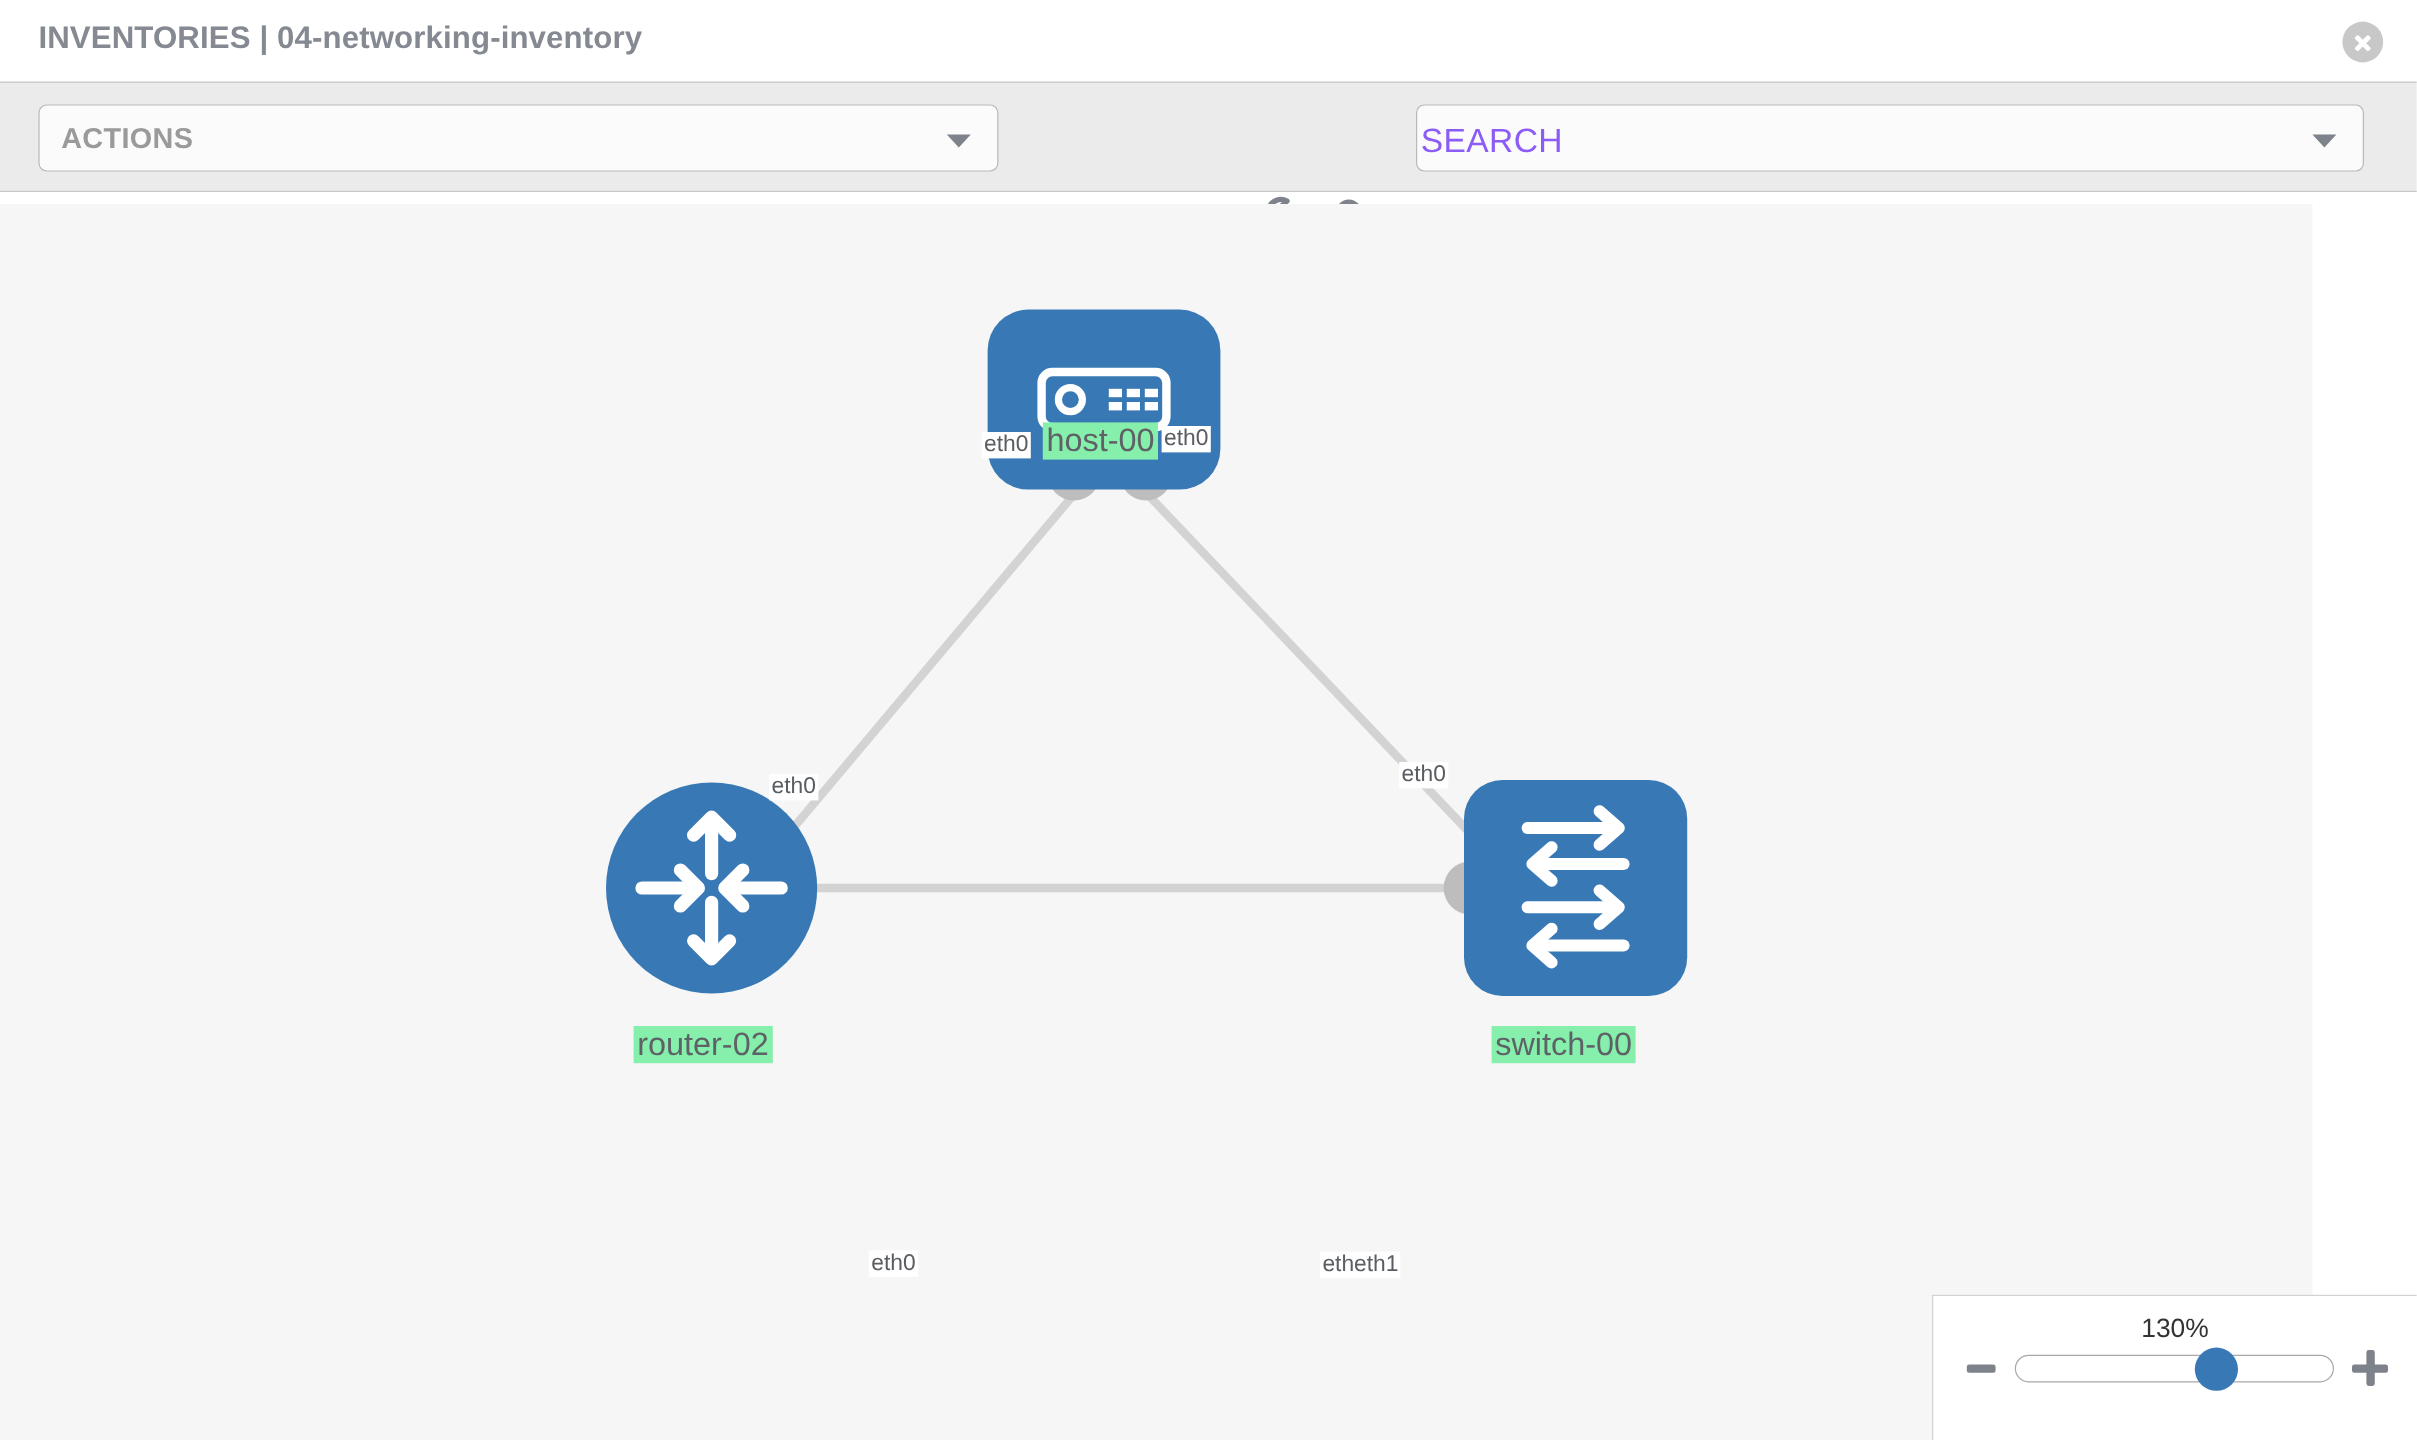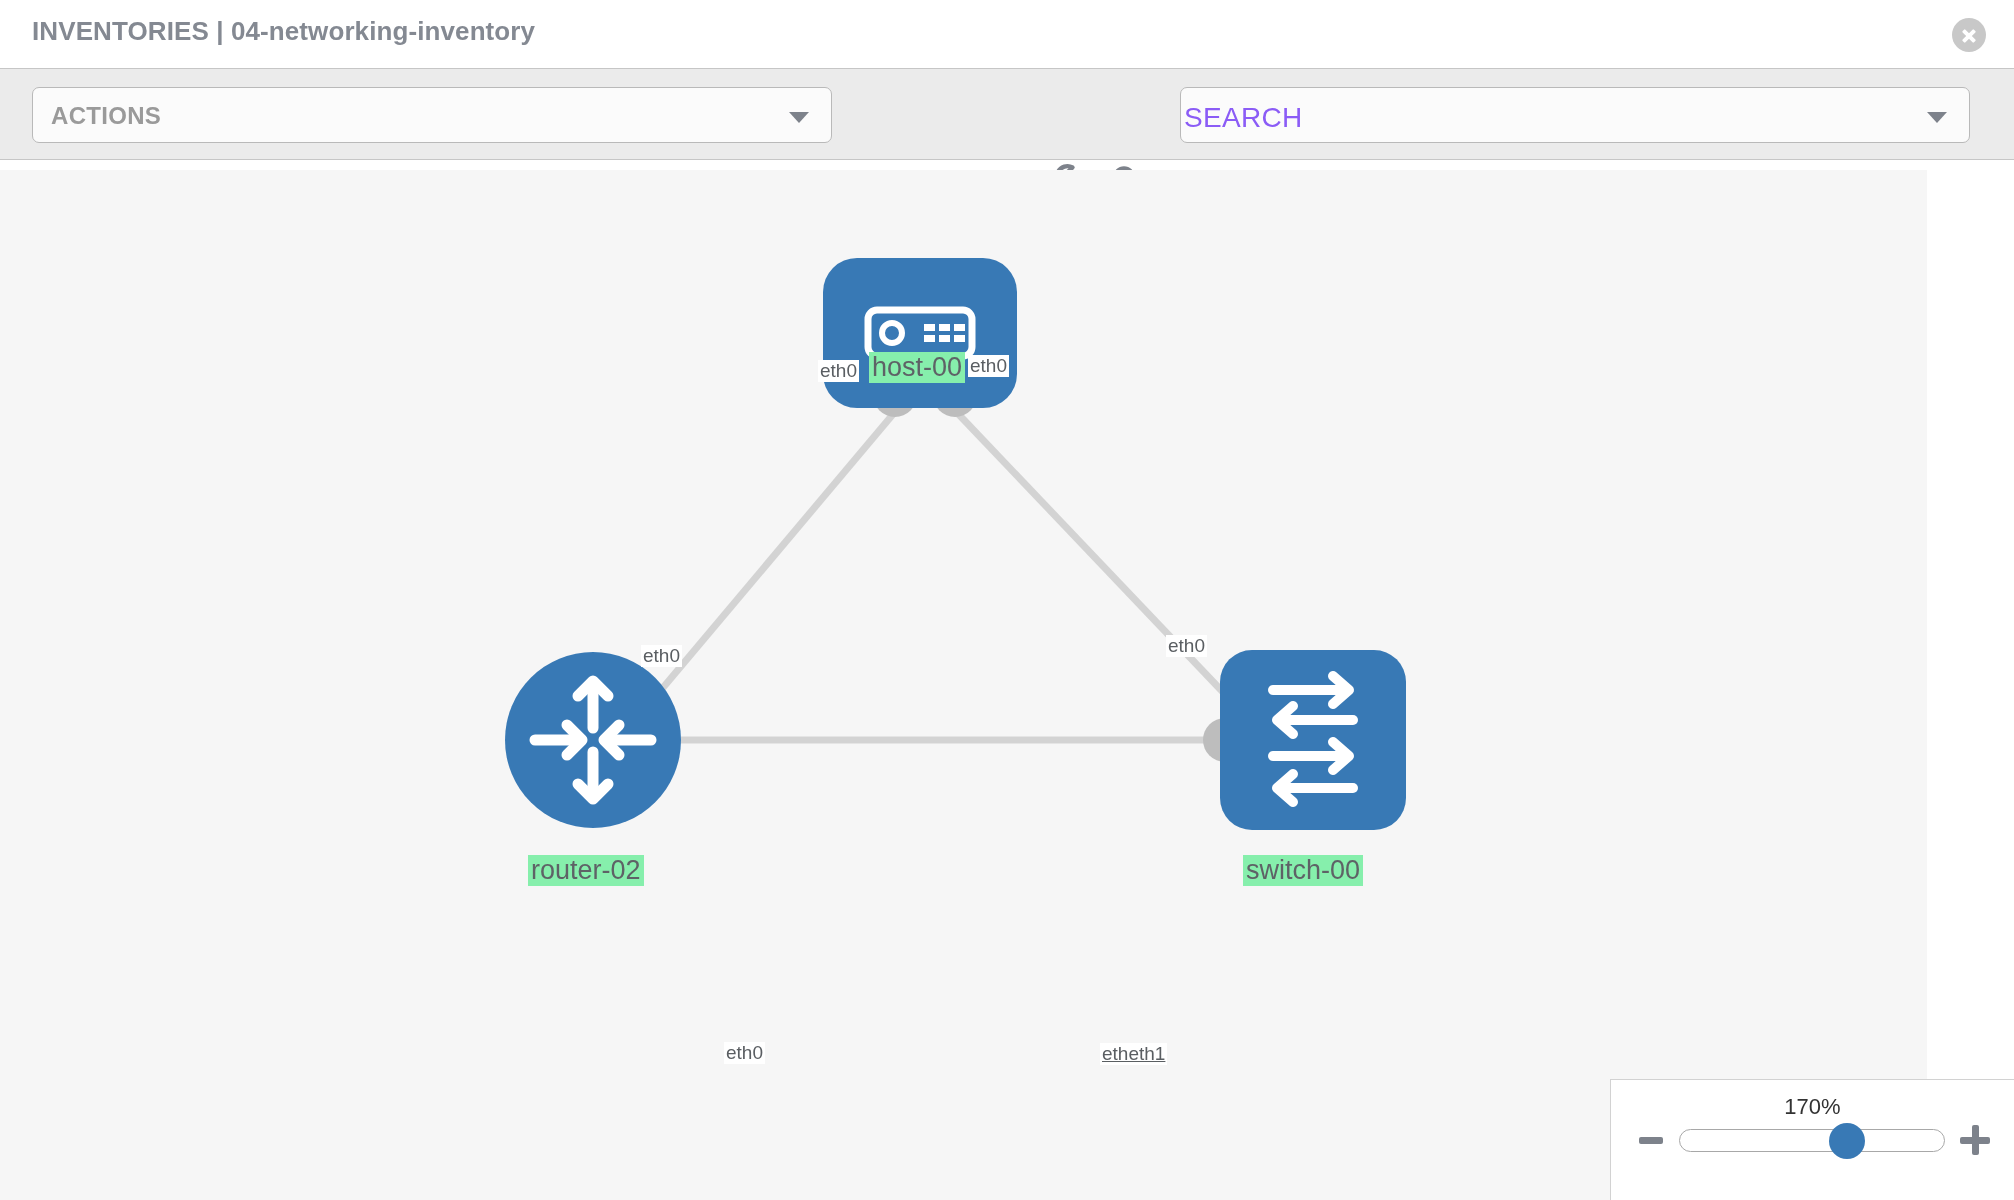--- a/index.html
+++ b/index.html
@@ -246,29 +246,29 @@
           <polyline points="-20,34 -36,48 -20,62"></polyline>
         </g>
       </g>
     </svg>
 
     <span class="iface-label" style="left:818px; top:190px;">eth0</span>
     <span class="iface-label" style="left:968px; top:185px;">eth0</span>
     <span class="iface-label" style="left:641px; top:475px;">eth0</span>
     <span class="iface-label" style="left:1166px; top:465px;">eth0</span>
     <span class="iface-label" style="left:724px; top:872px; top:npx;">eth0</span>
-    <span class="iface-label" style="left:1100px; top:873px;text-decoration:underline;">etheth1</span>
+    <span class="iface-label" style="left:1100px; top:873px;">etheth1</span>
 
     <span class="node-label" style="left:869px; top:182px;">host-00</span>
     <span class="node-label" style="left:528px; top:685px;">router-02</span>
     <span class="node-label" style="left:1243px; top:685px;">switch-00</span>
   </div>
 
   <div class="zoom-panel">
-    <div class="zoom-percent">170%</div>
+    <div class="zoom-percent">130%</div>
     <div class="zoom-minus"></div>
     <div class="zoom-track">
       <div class="zoom-thumb" id="zoom-thumb" style="left: 63.1579%;"></div>
     </div>
     <div class="zoom-plus"></div>
   </div>
 
 </div>
 
 </body></html>

